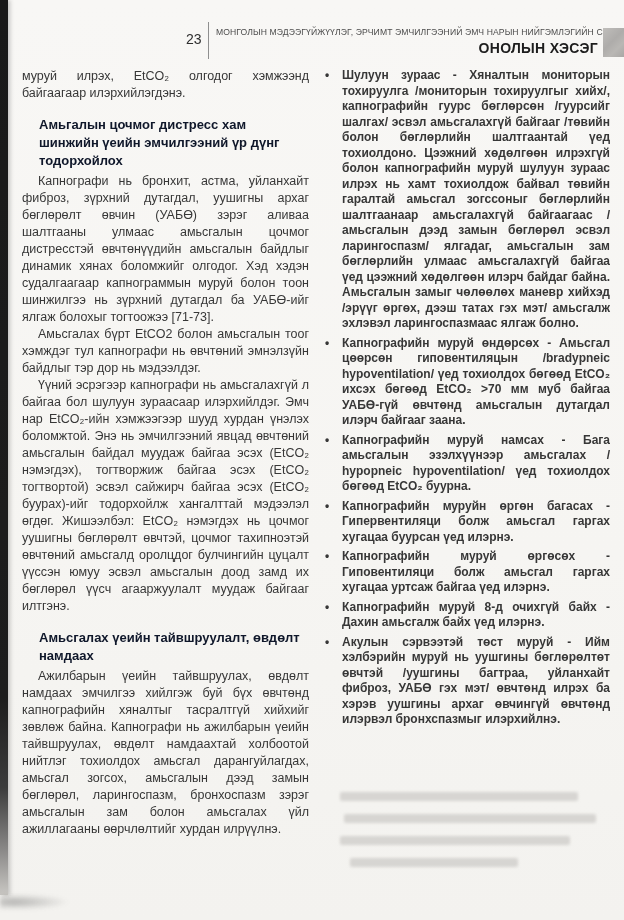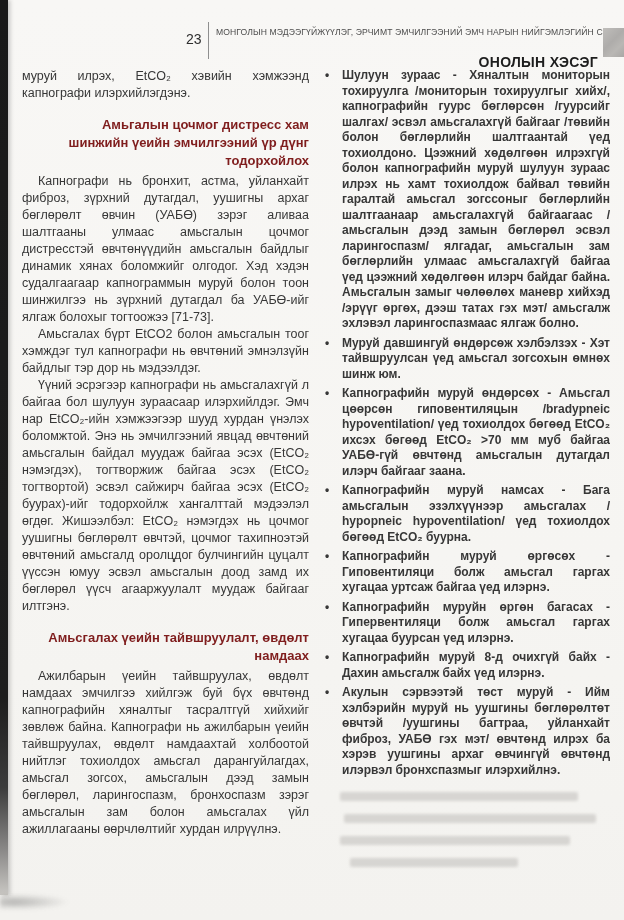--- a/index.html
+++ b/index.html
@@ -19,36 +19,36 @@
   .bottom-smudge{
     position:absolute;left:0;bottom:10px;width:70px;height:16px;
     background:radial-gradient(ellipse at 20% 50%,rgba(60,60,60,.35),rgba(60,60,60,0) 70%);
     filter:blur(2px);
   }
   
   .page-num{position:absolute;top:31px;left:186px;font-size:14px;color:#2e2e2e;}
   .header-divider{position:absolute;top:22px;left:208px;width:1px;height:37px;background:#8f8f8f;}
   .header-text{position:absolute;top:26px;left:216px;width:382px;text-align:right;}
   .journal-title{font-size:8.6px;line-height:12px;color:#4c4c4c;letter-spacing:.1px;white-space:nowrap;}
-  .section-title{font-size:14px;line-height:17px;font-weight:bold;color:#1d1d1d;letter-spacing:.3px;margin-top:16px;}
+  .section-title{font-size:14px;line-height:17px;font-weight:bold;color:#1d1d1d;letter-spacing:.3px;margin-top:2px;}
   .corner-block{
     position:absolute;top:28px;right:0;width:21px;height:29px;
     background:linear-gradient(135deg,#c0bebb 0%,#aeacaa 45%,#b9b7b4 70%,#a9a7a5 100%);
   }
   
   .columns{position:absolute;top:68px;left:22px;display:flex;gap:11px;}
   .col-left{width:287px;}
   .col-right{width:290px;}
   .col-left p,.col-right li{color:#373737;}
   .col-left p{font-size:12.5px;line-height:17px;text-align:justify;margin:0;}
   p.indent{text-indent:16px;}
   p.cont{margin-bottom:14px;}
   .col-left h2{
-    font-size:13px;line-height:18px;font-weight:bold;color:#7f1d1d;
-    margin:0 0 3px 17px;text-align:right;
+    font-size:13px;line-height:18px;font-weight:bold;color:#0f172a;
+    margin:0 0 3px 17px;text-align:left;
   }
   h2.second{margin-top:14px;}
   .col-right ul{list-style:none;margin:0;padding:0;font-weight:bold;}
   .col-right li{
     font-size:12px;line-height:15.5px;text-align:justify;
     position:relative;padding-left:22px;margin:0 0 4px 0;
   }
   .col-right li::before{
     content:"\2022";position:absolute;left:5px;top:0;
     font-size:12px;color:#373737;
@@ -75,37 +75,36 @@
   <div class="header-divider"></div>
   <div class="header-text">
     <div class="journal-title">МОНГОЛЫН МЭДЭЭГҮЙЖҮҮЛЭГ, ЭРЧИМТ ЭМЧИЛГЭЭНИЙ ЭМЧ НАРЫН НИЙГЭМЛЭГИЙН СЭТГҮҮЛ</div>
     <div class="section-title">ОНОЛЫН ХЭСЭГ</div>
   </div>
   <div class="corner-block"></div>
 
   <main class="columns">
 
     <section class="col-left">
-      <p class="cont">муруй илрэх, EtCO₂ хэвийн хэмжээнд капнографи илэрхийлэгдэнэ.</p>
+      <p class="cont">муруй илрэх, EtCO₂ олгодог хэмжээнд байгаагаар илэрхийлэгдэнэ.</p>
       <h2>Амьгалын цочмог дистресс хам шинжийн үеийн эмчилгээний үр дүнг тодорхойлох</h2>
       <p class="indent">Капнографи нь бронхит, астма, уйланхайт фиброз, зүрхний дутагдал, уушигны архаг бөглөрөлт өвчин (УАБӨ) зэрэг аливаа шалтгааны улмаас амьсгалын цочмог дистресстэй өвчтөнүүдийн амьсгалын байдлыг динамик хянах боломжийг олгодог. Хэд хэдэн судалгаагаар капнограммын муруй болон тоон шинжилгээ нь зүрхний дутагдал ба УАБӨ-ийг ялгаж болохыг тогтоожээ [71-73].</p>
       <p class="indent">Амьсгалах бүрт EtCO2 болон амьсгалын тоог хэмждэг тул капнографи нь өвчтөний эмнэлзүйн байдлыг тэр дор нь мэдээлдэг.</p>
       <p class="indent">Үүний эсрэгээр капнографи нь амьсгалахгүй л байгаа бол шулуун зураасаар илэрхийлдэг. Эмч нар EtCO₂-ийн хэмжээгээр шууд хурдан үнэлэх боломжтой. Энэ нь эмчилгээний явцад өвчтөний амьсгалын байдал муудаж байгаа эсэх (EtCO₂ нэмэгдэх), тогтворжиж байгаа эсэх (EtCO₂ тогтвортой) эсвэл сайжирч байгаа эсэх (EtCO₂ буурах)-ийг тодорхойлж хангалттай мэдээлэл өгдөг. Жишээлбэл: EtCO₂ нэмэгдэх нь цочмог уушигны бөглөрөлт өвчтэй, цочмог тахипноэтэй өвчтөний амьсгалд оролцдог булчингийн цуцалт үүссэн юмуу эсвэл амьсгалын доод замд их бөглөрөл үүсч агааржуулалт муудаж байгааг илтгэнэ.</p>
       <h2 class="second">Амьсгалах үеийн тайвшруулалт, өвдөлт намдаах</h2>
       <p class="indent">Ажилбарын үеийн тайвшруулах, өвдөлт намдаах эмчилгээ хийлгэж буй бүх өвчтөнд капнографийн хяналтыг тасралтгүй хийхийг зөвлөж байна. Капнографи нь ажилбарын үеийн тайвшруулах, өвдөлт намдаахтай холбоотой нийтлэг тохиолдох амьсгал дарангуйлагдах, амьсгал зогсох, амьсгалын дээд замын бөглөрөл, ларингоспазм, бронхоспазм зэрэг амьсгалын зам болон амьсгалах үйл ажиллагааны өөрчлөлтийг хурдан илрүүлнэ.</p>
     </section>
 
     <section class="col-right">
       <ul>
         <li>Шулуун зураас - Хяналтын мониторын тохируулга /мониторын тохируулгыг хийх/, капнографийн гуурс бөглөрсөн /гуурсийг шалгах/ эсвэл амьсгалахгүй байгааг /төвийн болон бөглөрлийн шалтгаантай үед тохиолдоно. Цээжний хөдөлгөөн илрэхгүй болон капнографийн муруй шулуун зураас илрэх нь хамт тохиолдож байвал төвийн гаралтай амьсгал зогссоныг бөглөрлийн шалтгаанаар амьсгалахгүй байгаагаас / амьсгалын дээд замын бөглөрөл эсвэл ларингоспазм/ ялгадаг, амьсгалын зам бөглөрлийн улмаас амьсгалахгүй байгаа үед цээжний хөдөлгөөн илэрч байдаг байна. Амьсгалын замыг чөлөөлөх маневр хийхэд /эрүүг өргөх, дээш татах гэх мэт/ амьсгалж эхлэвэл ларингоспазмаас ялгаж болно.</li>
-        <li>Муруй давшингуй өндөрсөж хэлбэлзэх - Хэт тайвшруулсан үед амьсгал зогсохын өмнөх шинж юм.</li>
         <li>Капнографийн муруй өндөрсөх - Амьсгал цөөрсөн гиповентиляцын /bradypneic hypoventilation/ үед тохиолдох бөгөөд EtCO₂ ихсэх бөгөөд EtCO₂ &gt;70 мм муб байгаа УАБӨ-гүй өвчтөнд амьсгалын дутагдал илэрч байгааг заана.</li>
         <li>Капнографийн муруй намсах - Бага амьсгалын эзэлхүүнээр амьсгалах / hypopneic hypoventilation/ үед тохиолдох бөгөөд EtCO₂ буурна.</li>
+        <li>Капнографийн муруйн өргөн багасах - Гипервентиляци болж амьсгал гаргах хугацаа буурсан үед илэрнэ.</li>
         <li>Капнографийн муруй өргөсөх - Гиповентиляци болж амьсгал гаргах хугацаа уртсаж байгаа үед илэрнэ.</li>
-        <li>Капнографийн муруйн өргөн багасах - Гипервентиляци болж амьсгал гаргах хугацаа буурсан үед илэрнэ.</li>
         <li>Капнографийн муруй 8-д очихгүй байх - Дахин амьсгалж байх үед илэрнэ.</li>
         <li>Акулын сэрвээтэй төст муруй - Ийм хэлбэрийн муруй нь уушгины бөглөрөлтөт өвчтэй /уушгины багтраа, уйланхайт фиброз, УАБӨ гэх мэт/ өвчтөнд илрэх ба хэрэв уушгины архаг өвчингүй өвчтөнд илэрвэл бронхспазмыг илэрхийлнэ.</li>
       </ul>
     </section>
 
   </main>
 
   <div class="ghost">
     <div class="g g1"></div>
     <div class="g g2"></div>

